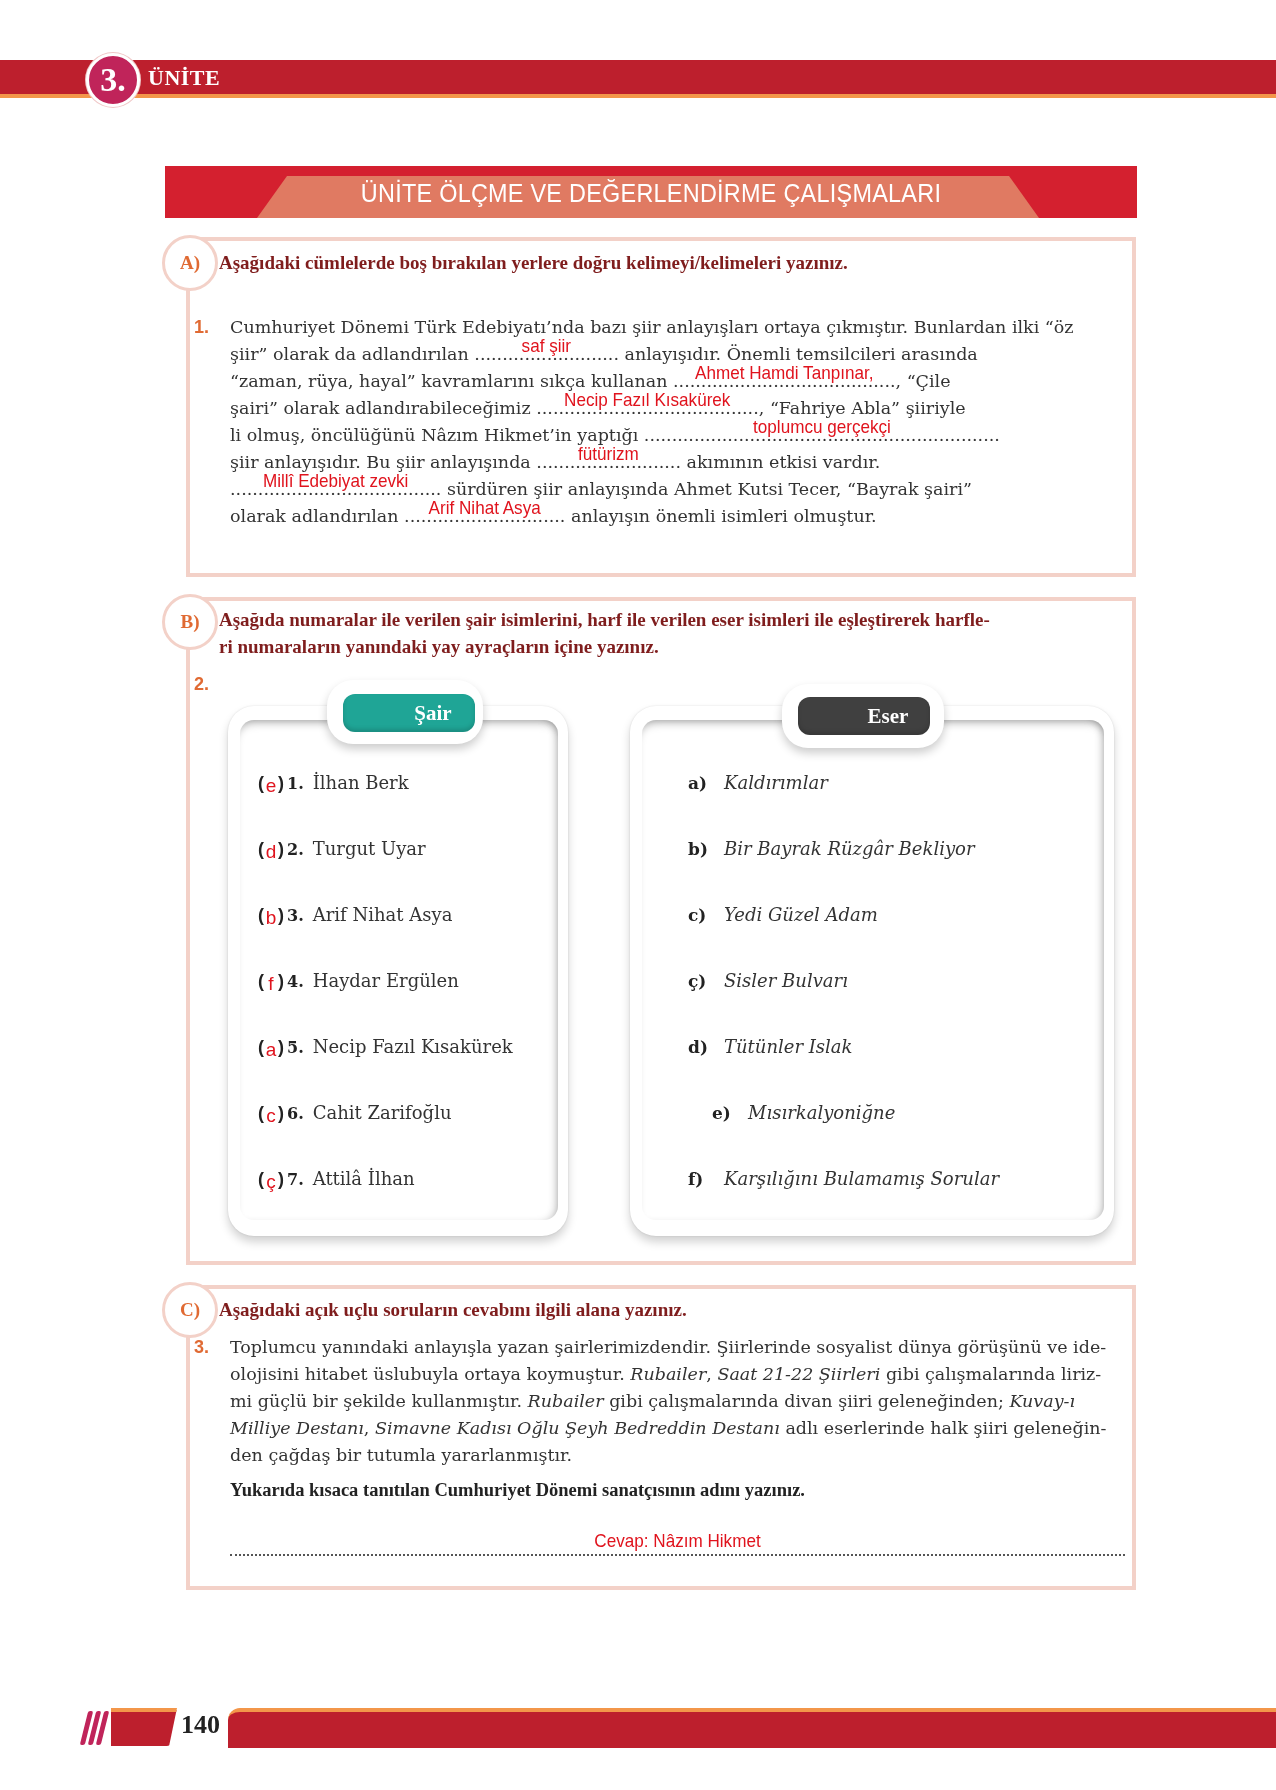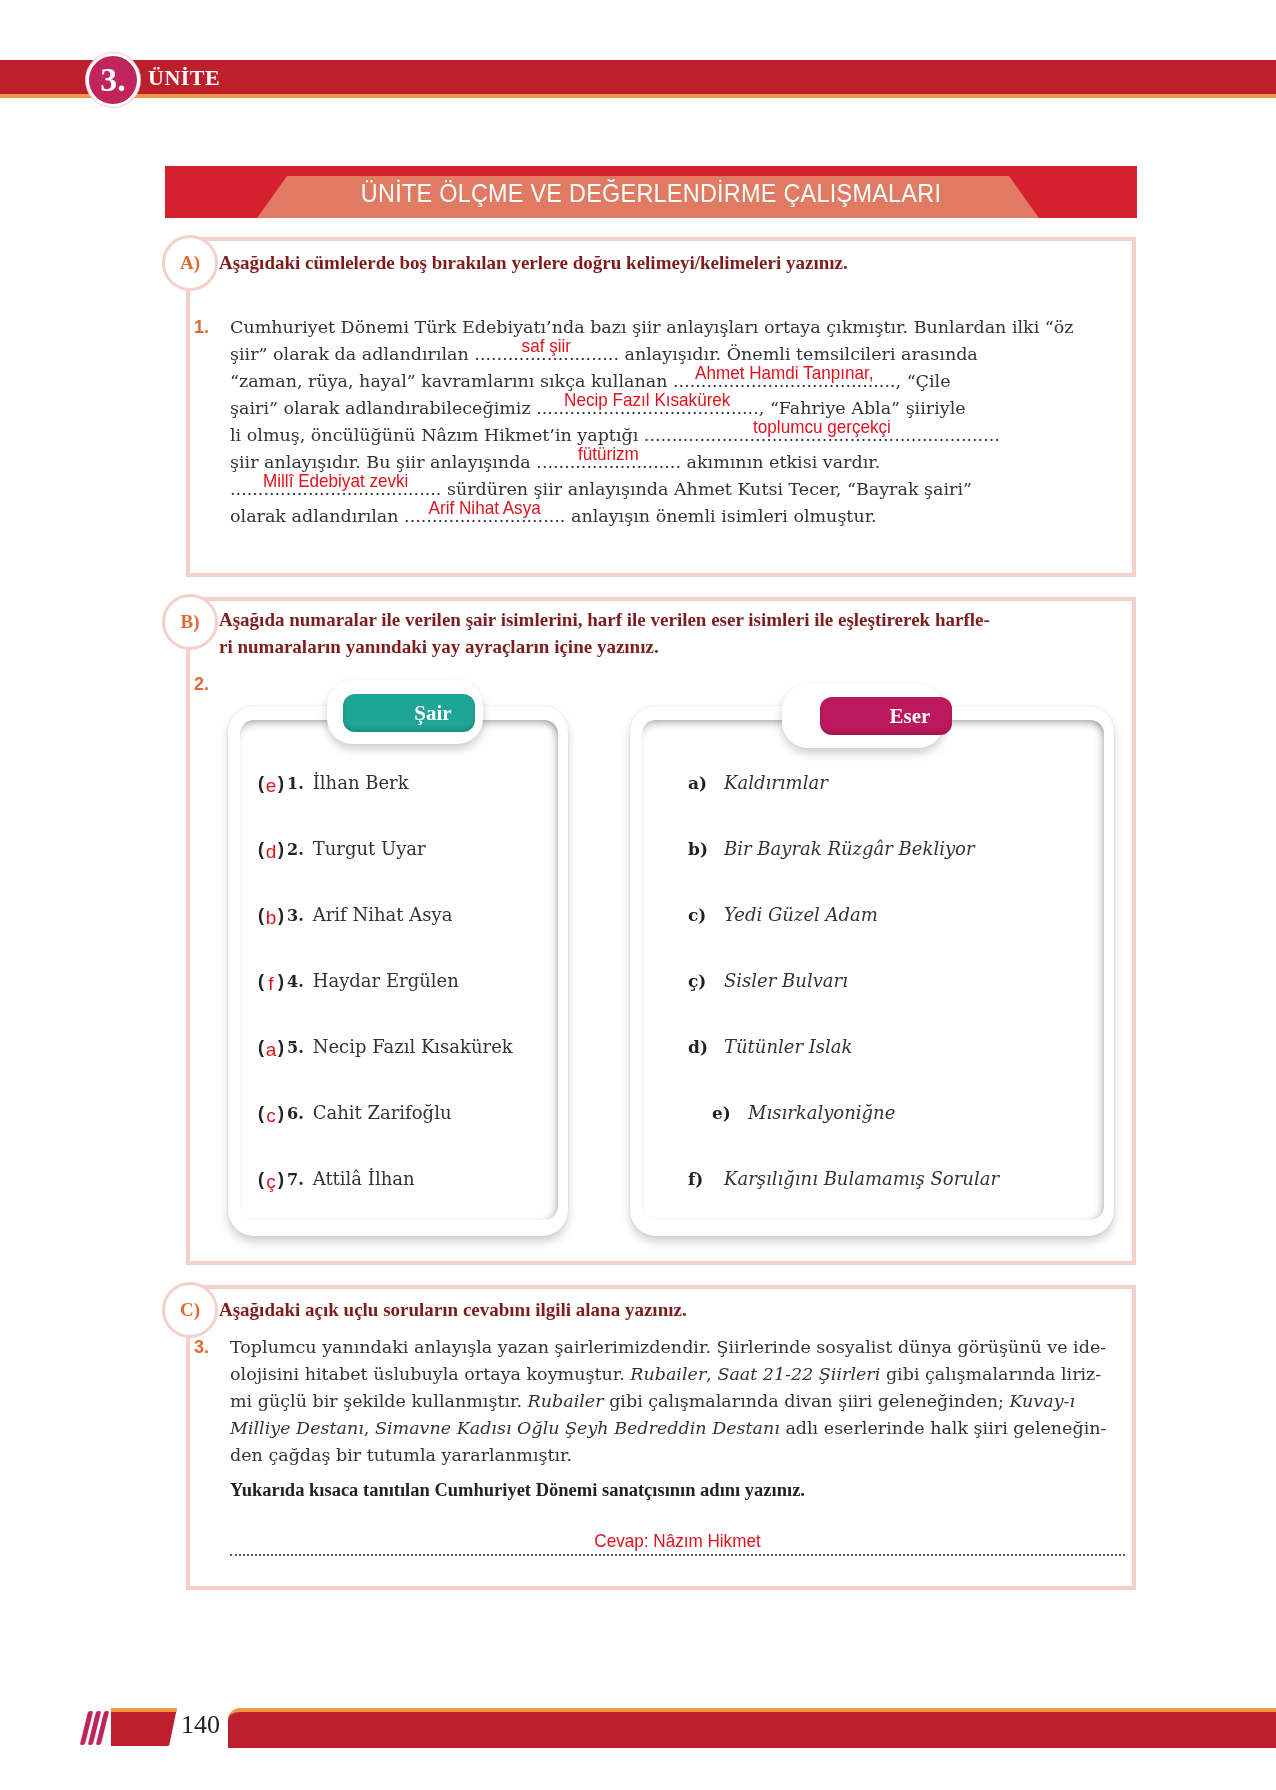--- a/index.html
+++ b/index.html
@@ -44,21 +44,21 @@
 
   
   .card-outer { position: absolute; background: #fff; border-radius: 26px;
     box-shadow: 0 6px 10px rgba(0,0,0,0.18), 0 0 2px rgba(0,0,0,0.12); }
   .card-inner { position: absolute; border-radius: 14px; background: #fff;
     box-shadow: inset 0 8px 10px -6px rgba(0,0,0,0.35), inset -6px 0 8px -5px rgba(0,0,0,0.3); }
   .tab-holder { position: absolute; background: #fff; border-radius: 26px; box-shadow: 0 5px 10px rgba(0,0,0,0.2); }
   .tab { position: absolute; border-radius: 12px; color: #fff; font-family: "Liberation Serif", serif; font-weight: bold;
     font-size: 21px; display: flex; align-items: center; justify-content: center; box-shadow: inset 0 -3px 4px rgba(0,0,0,0.15); padding-left: 48px; }
   .tab-teal { background: #1fa596; }
-  .tab-orange { background: #be185d; margin-left: 22px; }
+  .tab-orange { background: #404040; }
 
   .m-row { position: absolute; font-size: 18px; color: #333; white-space: nowrap; }
   .m-row .paren { font-family: "Liberation Sans", sans-serif; font-weight: bold; color: #222; }
   .m-row .letter-ans { display: inline-block; width: 14px; text-align: center; color: #e0131d;
     font-family: "Liberation Sans", sans-serif; font-size: 19px; position: relative; top: 3px; }
   .m-row .num { font-family: "DejaVu Serif", serif; font-weight: bold; font-size: 16px; margin: 0 9px 0 3px; color: #222; }
   .e-row { position: absolute; font-size: 18px; color: #333; white-space: nowrap; }
   .e-row .lbl { display: inline-block; width: 36px; font-weight: bold; font-size: 17px; color: #222; }
   .e-row .title { font-style: italic; }
 
@@ -70,21 +70,21 @@
   .answer-line { position: absolute; left: 230px; top: 1530px; width: 895px; height: 30px; }
   .answer-line .dotrow { position: absolute; left: 0; bottom: 4px; width: 100%; border-bottom: 2px dotted #555; }
   .answer-line .answer { position: absolute; left: 0; right: 0; top: 0; text-align: center; color: #e0131d;
     font-family: "Liberation Sans", sans-serif; font-size: 19px; transform: scaleX(0.9); }
 
   
   .foot-stripes { position: absolute; left: 80px; top: 1711px; width: 30px; height: 34px; }
   .foot-stripe { position: absolute; top: 0; width: 5px; height: 34px; background: #c0245a; transform: skewX(-14deg); border-radius: 2px; }
   .foot-left { position: absolute; left: 111px; top: 1708px; width: 66px; height: 38px; background: #bd1f2d;
     border-top: 4px solid #f3964a; clip-path: polygon(0 0, 100% 0, 88% 100%, 0 100%); border-radius: 0 0 10px 0; }
-  .page-num { position: absolute; left: 181px; top: 1710px; font-family: "Liberation Serif", serif; font-weight: normal; font-size: 26px; color: #222; }
+  .page-num { position: absolute; left: 181px; top: 1710px; font-family: "Liberation Serif", serif; font-weight: bold; font-size: 26px; color: #222; }
   .foot-right { position: absolute; left: 228px; top: 1708px; width: 1048px; height: 40px; background: #bd1f2d;
     border-top: 4px solid #f3964a; border-radius: 12px 0 0 0; }
 </style>
 </head>
 <body>
 
 <div class="top-band"></div>
 <div class="top-band-orange"></div>
 <div class="unit-circle">3.</div>
 <div class="unit-label">ÜNİTE</div>

